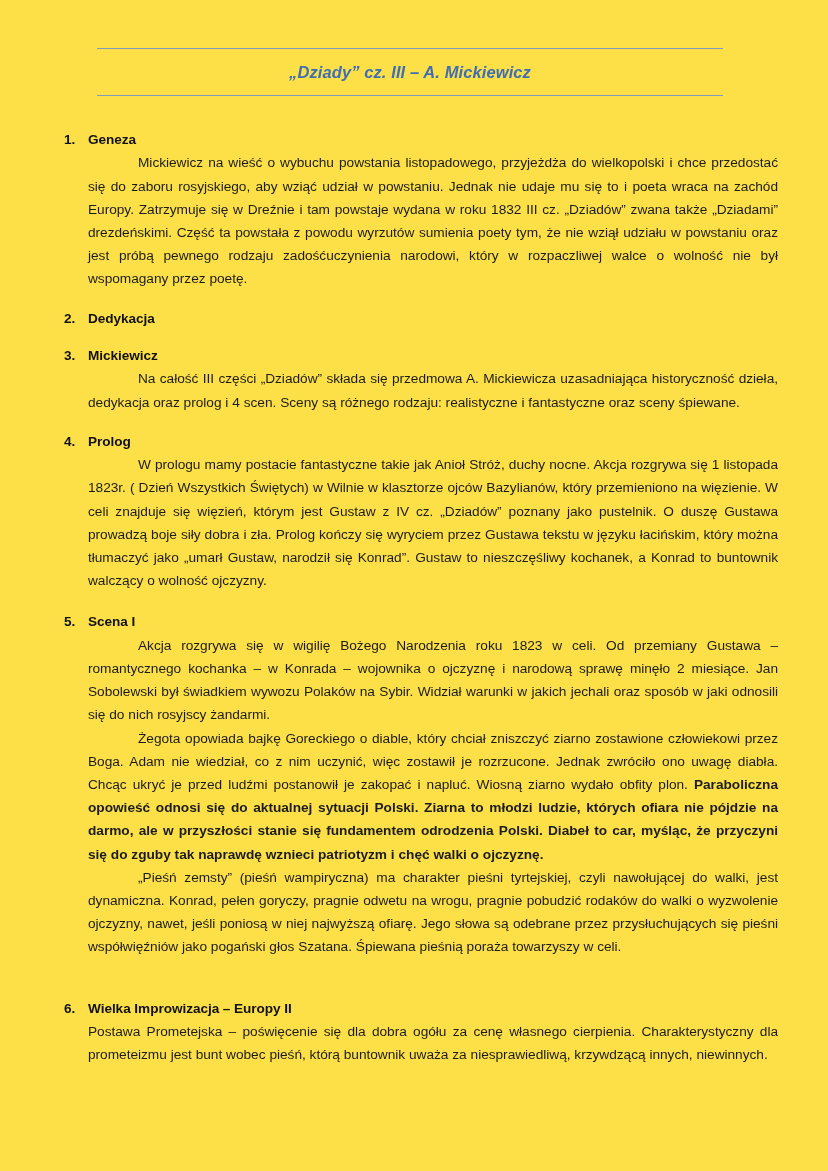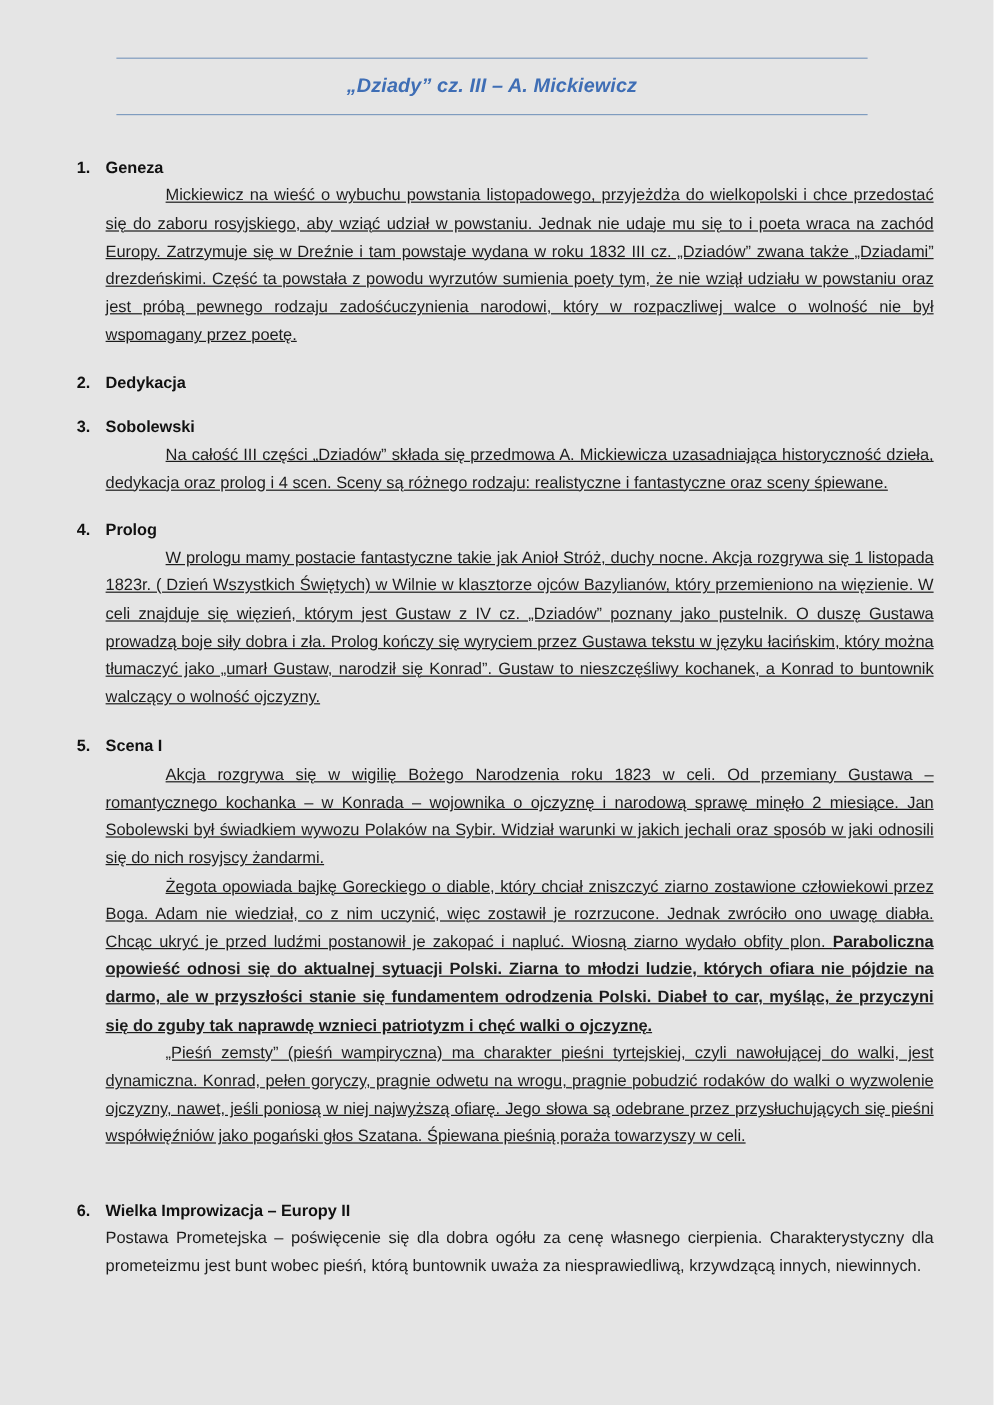--- a/index.html
+++ b/index.html
@@ -6,21 +6,21 @@
   html, body {
     margin: 0;
     padding: 0;
     background: #ffffff;
   }
   .page {
     position: relative;
     width: 828px;
     height: 1171px;
     margin: 0 auto;
-    background: #e5e5e5;
+    background: #fde047;
     font-family: "Liberation Sans", sans-serif;
     color: #1a1a1a;
     overflow: hidden;
     box-sizing: border-box;
   }
 
   
   .title-block {
     position: absolute;
     left: 97px;
@@ -82,21 +82,20 @@
     text-align: justify;
     text-justify: inter-word;
     width: 690px;
     color: #1c1c1c;
     letter-spacing: -0.03px;
     word-spacing: 0.1px;
     hyphens: none;
   }
   p.para.indent {
     text-indent: 50px;
-    text-decoration: underline;
   }
   p.para.noindent {
     text-indent: 0;
   }
   p.para b {
     font-weight: bold;
   }
 
   
   .gap-sm { height: 13px; }
@@ -116,21 +115,21 @@
       <div class="section">
         <div class="sec-heading"><span class="sec-num">1.</span><span>Geneza</span></div>
         <p class="para indent"><span>Mickiewicz na wieść o wybuchu powstania listopadowego, przyjeżdża do wielkopolski i chce przedostać się do zaboru rosyjskiego, aby wziąć udział w powstaniu. Jednak nie udaje mu się to i poeta wraca na zachód Europy. Zatrzymuje się w Dreźnie i tam powstaje wydana w roku 1832 III cz. „Dziadów” zwana także „Dziadami” drezdeńskimi. Część ta powstała z powodu wyrzutów sumienia poety tym, że nie wziął udziału w powstaniu oraz jest próbą pewnego rodzaju zadośćuczynienia narodowi, który w rozpaczliwej walce o wolność nie był wspomagany przez poetę.</span></p>
       </div>
       <div class="gap-sm" style="height: 18px;"></div>
       <div class="section">
         <div class="sec-heading"><span class="sec-num">2.</span><span>Dedykacja</span></div>
       </div>
       <div class="gap-sm" style="height: 16px;"></div>
       <div class="section">
-        <div class="sec-heading"><span class="sec-num">3.</span><span>Sobolewski</span></div>
+        <div class="sec-heading"><span class="sec-num">3.</span><span>Mickiewicz</span></div>
         <p class="para indent"><span>Na całość III części „Dziadów” składa się przedmowa A. Mickiewicza uzasadniająca historyczność dzieła, dedykacja oraz prolog i 4 scen. Sceny są różnego rodzaju: realistyczne i fantastyczne oraz sceny śpiewane.</span></p>
       </div>
       <div class="gap-sm" style="height: 18px;"></div>
       <div class="section">
         <div class="sec-heading"><span class="sec-num">4.</span><span>Prolog</span></div>
         <p class="para indent"><span>W prologu mamy postacie fantastyczne takie jak Anioł Stróż, duchy nocne. Akcja rozgrywa się 1 listopada 1823r. ( Dzień Wszystkich Świętych) w Wilnie w klasztorze ojców Bazylianów, który przemieniono na więzienie. W celi znajduje się więzień, którym jest Gustaw z IV cz. „Dziadów” poznany jako pustelnik. O duszę Gustawa prowadzą boje siły dobra i zła. Prolog kończy się wyryciem przez Gustawa tekstu w języku łacińskim, który można tłumaczyć jako „umarł Gustaw, narodził się Konrad”. Gustaw to nieszczęśliwy kochanek, a Konrad to buntownik walczący o wolność ojczyzny.</span></p>
       </div>
       <div class="gap-sm" style="height: 20px;"></div>
       <div class="section">
         <div class="sec-heading"><span class="sec-num">5.</span><span>Scena I</span></div>

